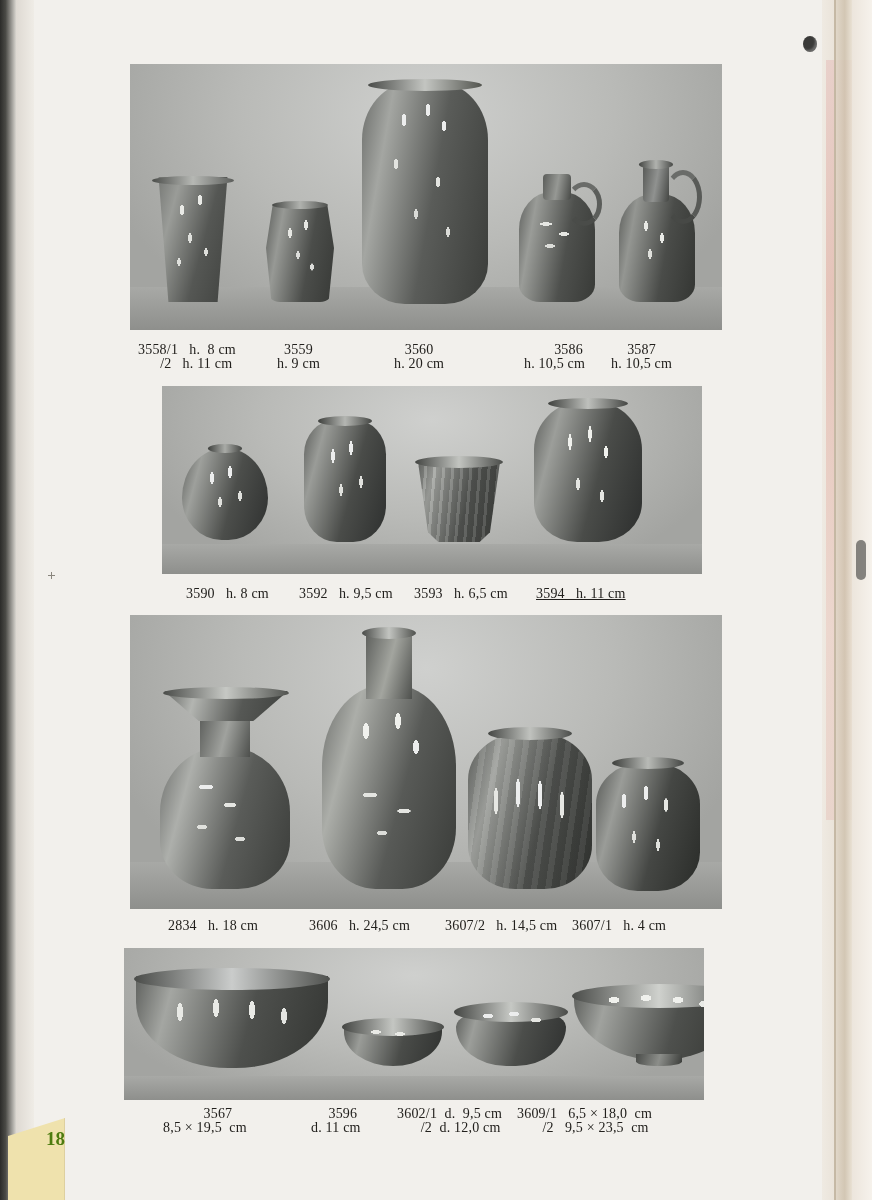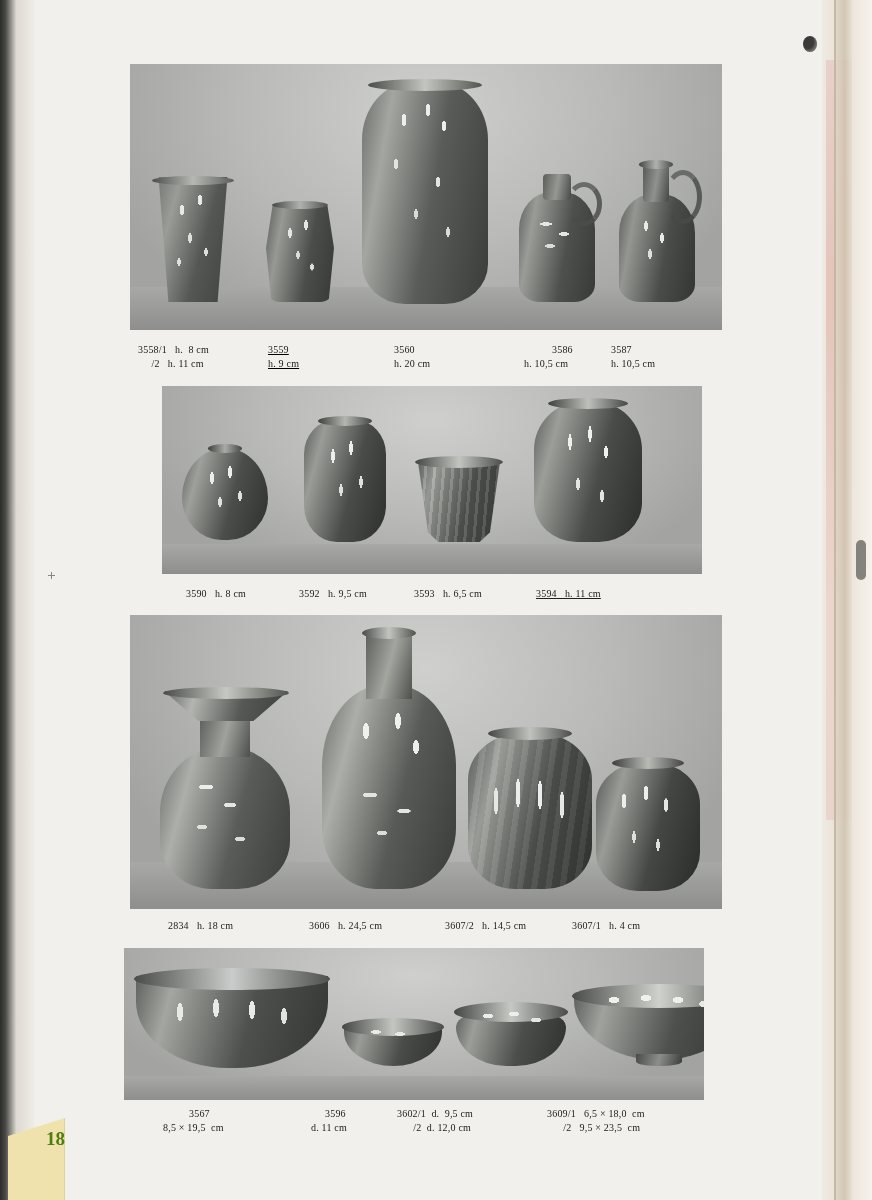--- a/index.html
+++ b/index.html
@@ -76,25 +76,26 @@
     background:
       radial-gradient(ellipse at 50% 18%, #cfd0ce 0%, #b9bab7 45%, #a3a4a1 80%);
   }
   .plate .shelf{
     position:absolute;left:0;right:0;bottom:0;height:16%;
     background:linear-gradient(to bottom,#a8a9a6,#8e8f8c);
   }
   .obj{position:absolute;}
   .cap{
     position:absolute;
-    font-size:10px;
+    font-size:14px;
     color:#22201d;
     letter-spacing:.2px;
     white-space:pre;
     line-height:14px;
+    text-align:center;
   }
   .pagenum{
     position:absolute;left:46px;top:1128px;
     font-family:"Liberation Serif", serif;
     font-weight:bold;font-size:19px;color:#4d7c0f;
   }
   .capline{display:block;}
   .capgroup{position:absolute;text-align:left;}
 </style>
 </head>
@@ -201,21 +202,21 @@
           radial-gradient(ellipse 3px 9px at 16px 14px,#e9eae6 60%,transparent 61%),
           radial-gradient(ellipse 3px 9px at 32px 26px,#e9eae6 60%,transparent 61%),
           radial-gradient(ellipse 3px 8px at 20px 42px,#dfe0dc 60%,transparent 61%),
           linear-gradient(transparent,transparent);"></div>
   </div>
 
   <div class="capgroup" style="left:138px;top:343px;">
     <span class="cap capline" style="position:static;display:block;">3558/1   h.  8 cm</span>
     <span class="cap capline" style="position:static;display:block;">     /2   h. 11 cm</span>
   </div>
-  <div class="capgroup" style="left:268px;top:343px;text-decoration:underline;">
+  <div class="capgroup" style="left:277px;top:343px;">
     <span class="cap capline" style="position:static;display:block;">3559</span>
     <span class="cap capline" style="position:static;display:block;">h. 9 cm</span>
   </div>
   <div class="capgroup" style="left:394px;top:343px;">
     <span class="cap capline" style="position:static;display:block;">3560</span>
     <span class="cap capline" style="position:static;display:block;">h. 20 cm</span>
   </div>
   <div class="capgroup" style="left:524px;top:343px;">
     <span class="cap capline" style="position:static;display:block;margin-left:28px;">3586</span>
     <span class="cap capline" style="position:static;display:block;">h. 10,5 cm</span>
@@ -445,20 +446,20 @@
     <span class="cap capline" style="position:static;display:block;">8,5 × 19,5  cm</span>
   </div>
   <div class="capgroup" style="left:311px;top:1107px;">
     <span class="cap capline" style="position:static;display:block;padding-left:14px;">3596</span>
     <span class="cap capline" style="position:static;display:block;">d. 11 cm</span>
   </div>
   <div class="capgroup" style="left:397px;top:1107px;">
     <span class="cap capline" style="position:static;display:block;">3602/1  d.  9,5 cm</span>
     <span class="cap capline" style="position:static;display:block;">      /2  d. 12,0 cm</span>
   </div>
-  <div class="capgroup" style="left:547px;top:1107px;">
+  <div class="capgroup" style="left:517px;top:1107px;">
     <span class="cap capline" style="position:static;display:block;">3609/1   6,5 × 18,0  cm</span>
     <span class="cap capline" style="position:static;display:block;">      /2   9,5 × 23,5  cm</span>
   </div>
 
   <div class="pagenum">18</div>
 
 </div>
 
 </body></html>

